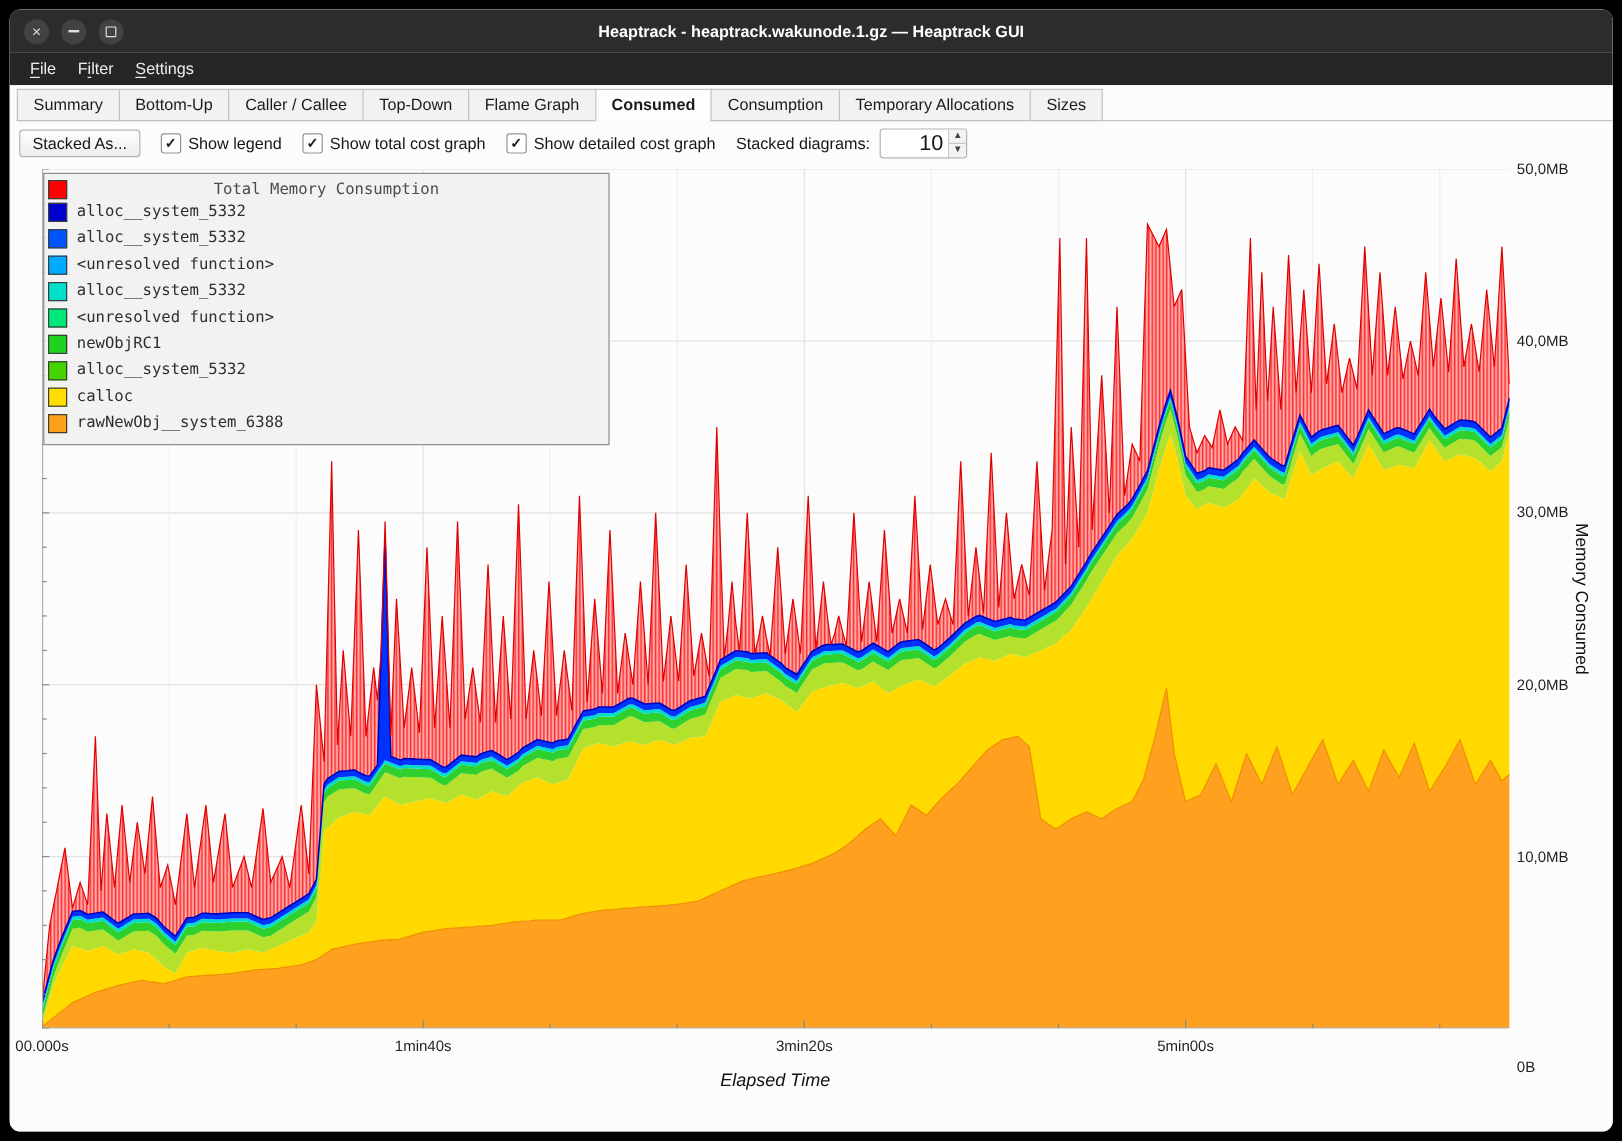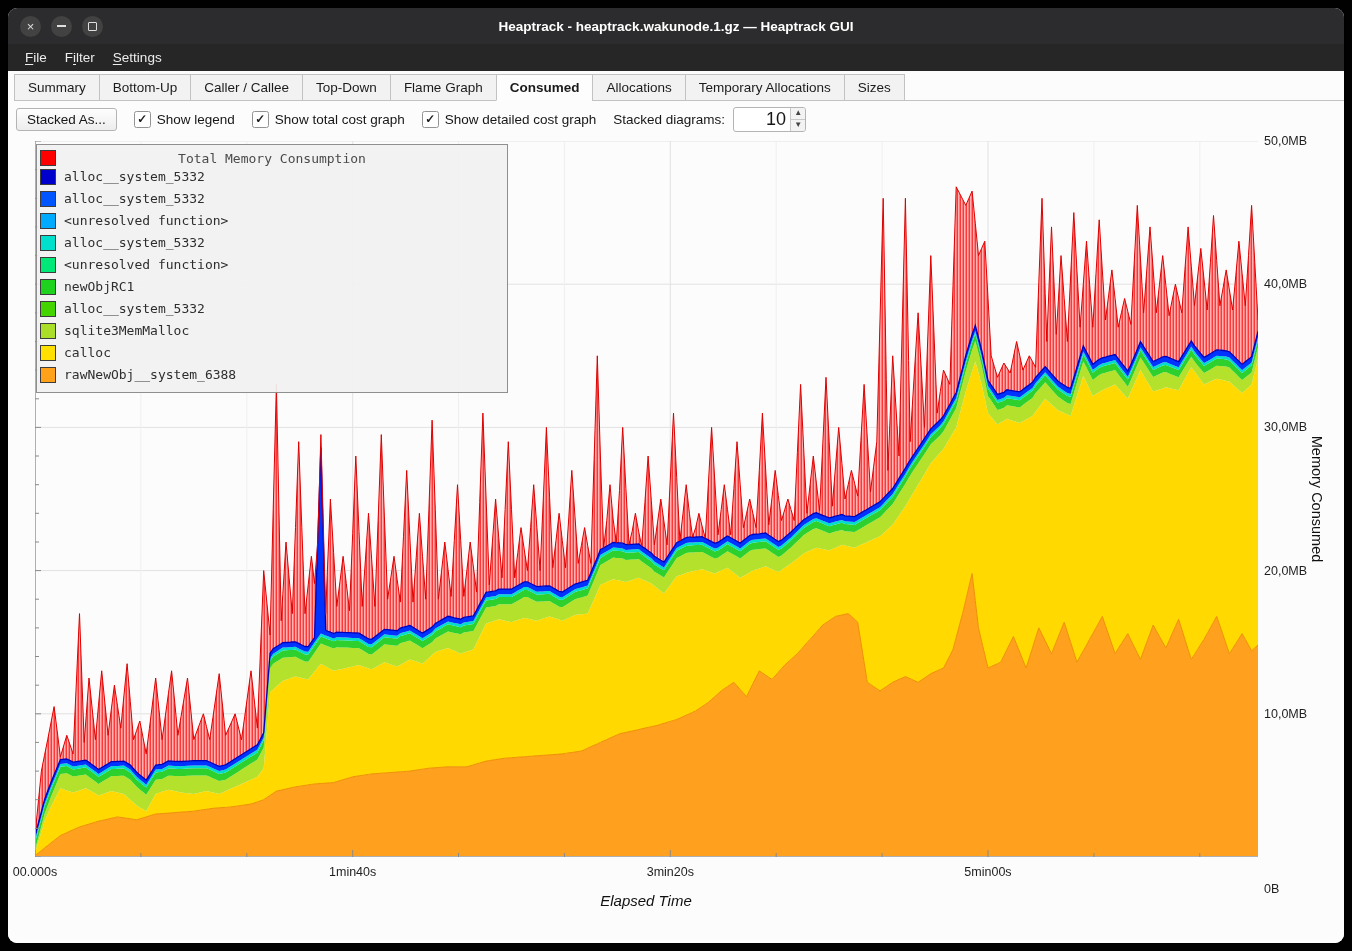--- a/index.html
+++ b/index.html
@@ -65,21 +65,21 @@
         <span class="menu-item"><u>S</u><span>e</span><span>t</span><span>t</span><span>i</span><span>n</span><span>g</span><span>s</span></span>
       </div>
     <div class="content">
       <div class="tabbar" id="tabbar">
           <span class="tab">Summary</span>
           <span class="tab">Bottom-Up</span>
           <span class="tab">Caller / Callee</span>
           <span class="tab">Top-Down</span>
           <span class="tab">Flame Graph</span>
           <span class="tab active">Consumed</span>
-          <span class="tab">Allocations</span>
+          <span class="tab">Consumption</span>
           <span class="tab">Temporary Allocations</span>
           <span class="tab">Sizes</span>
         </div>
       <div class="toolbar">
         <button class="btn">Stacked As...</button>
         <div class="cbs" id="checkboxes">
             <span class="cb-wrap">
               <span class="cb">✓</span>
               <span>Show legend</span>
             </span>
@@ -203,24 +203,20 @@
             </div>
             <div class="legend-row">
               <span class="sw" style="background: rgb(30, 210, 30);"></span>
               <span>newObjRC1</span>
             </div>
             <div class="legend-row">
               <span class="sw" style="background: rgb(68, 212, 0);"></span>
               <span>alloc__system_5332</span>
             </div>
             <div class="legend-row">
-              <span class="sw" style="background: rgb(170, 222, 40);"></span>
-              <span>sqlite3MemMalloc</span>
-            </div>
-            <div class="legend-row">
               <span class="sw" style="background: rgb(255, 223, 0);"></span>
               <span>calloc</span>
             </div>
             <div class="legend-row">
               <span class="sw" style="background: rgb(255, 162, 26);"></span>
               <span>rawNewObj__system_6388</span>
             </div>
           </div>
       </div>
       <div class="ylabels" id="ylabels">

